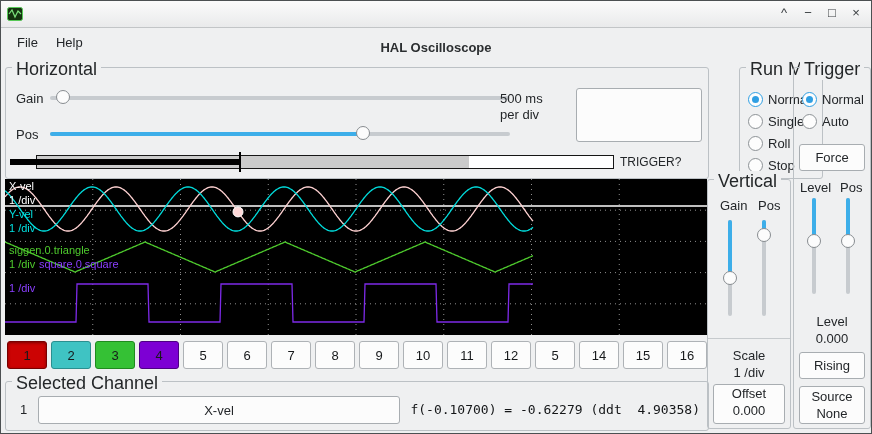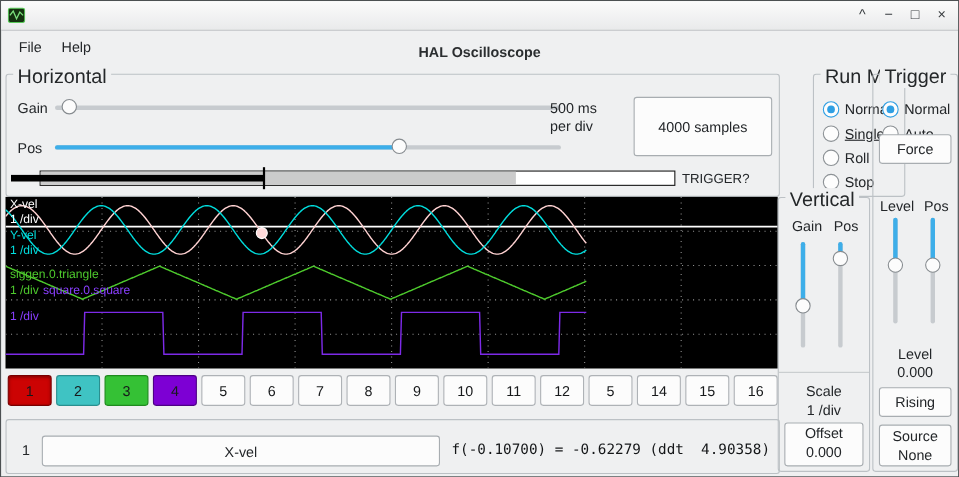--- a/index.html
+++ b/index.html
@@ -106,21 +106,20 @@
       <div class="htrack"></div>
       <div class="hknob" style="left:6px;"></div>
     </div>
 
     <div class="lbl" style="left:494px;top:23px;width:74px;text-align:left;line-height:16px;">
       <div>500 ms</div>
       <div>per div</div>
     </div>
 
     <button class="btn samples-btn" style="left:570px;top:20px;width:126px;height:54px;">
-      <div>4000 samples</div>
     </button>
 
     <span class="lbl" style="left:10px;top:59px;">Pos</span>
     <div class="hslider" style="left:44px;top:56px;width:460px;">
       <div class="htrack"></div>
       <div class="hfill" style="width:313px;"></div>
       <div class="hknob" style="left:306px;"></div>
     </div>
 
     <div class="timeline">
@@ -177,32 +176,33 @@
       <button class="chbtn">10</button>
       <button class="chbtn">11</button>
       <button class="chbtn">12</button>
       <button class="chbtn">5</button>
       <button class="chbtn">14</button>
       <button class="chbtn">15</button>
       <button class="chbtn">16</button>
     </div>
 
   <div class="group" style="left:4px;top:380px;width:702px;height:48px;">
+    <span class="gtitle">Selected Channel</span>
     <span class="lbl" style="left:14px;top:20px;">1</span>
     <button class="btn" style="left:32px;top:14px;width:362px;height:28px;">X-vel</button>
     <span class="fval">f(-0.10700) = -0.62279 (ddt  4.90358)</span>
   </div>
 
   <div class="group" style="left:706px;top:66px;width:82px;height:110px;margin-left:32px;">
     <span class="gtitle">Run Mode</span>
     <div class="radio-row" style="top:22px;">
       <span class="radio checked"></span>
       <span class="rlabel">Normal</span>
     </div>
-    <div class="radio-row" style="top:44px;text-decoration:underline;">
+    <div class="radio-row" style="top:44px;">
       <span class="radio"></span>
       <span class="rlabel">Single</span>
     </div>
     <div class="radio-row" style="top:66px;">
       <span class="radio"></span>
       <span class="rlabel">Roll</span>
     </div>
     <div class="radio-row" style="top:88px;">
       <span class="radio"></span>
       <span class="rlabel">Stop</span>
@@ -212,21 +212,21 @@
   <div class="group" style="left:792px;top:66px;width:76px;height:360px;">
     <span class="gtitle">Trigger</span>
     <div class="radio-row" style="top:22px;">
       <span class="radio checked"></span>
       <span class="rlabel">Normal</span>
     </div>
     <div class="radio-row" style="top:44px;">
       <span class="radio"></span>
       <span class="rlabel">Auto</span>
     </div>
-    <button class="btn" style="left:5px;top:54px;width:66px;height:27px;">Force</button>
+    <button class="btn" style="left:5px;top:76px;width:66px;height:27px;">Force</button>
 
     <span class="lbl" style="left:6px;top:112px;">Level</span>
     <span class="lbl" style="left:46px;top:112px;">Pos</span>
 
     <div class="vslider" style="left:12px;top:130px;height:96px;">
       <div class="vtrack"></div>
       <div class="vfill" style="height:45%;"></div>
       <div class="vknob" style="top:calc(45% - 7px);"></div>
     </div>
     <div class="vslider" style="left:46px;top:130px;height:96px;">

